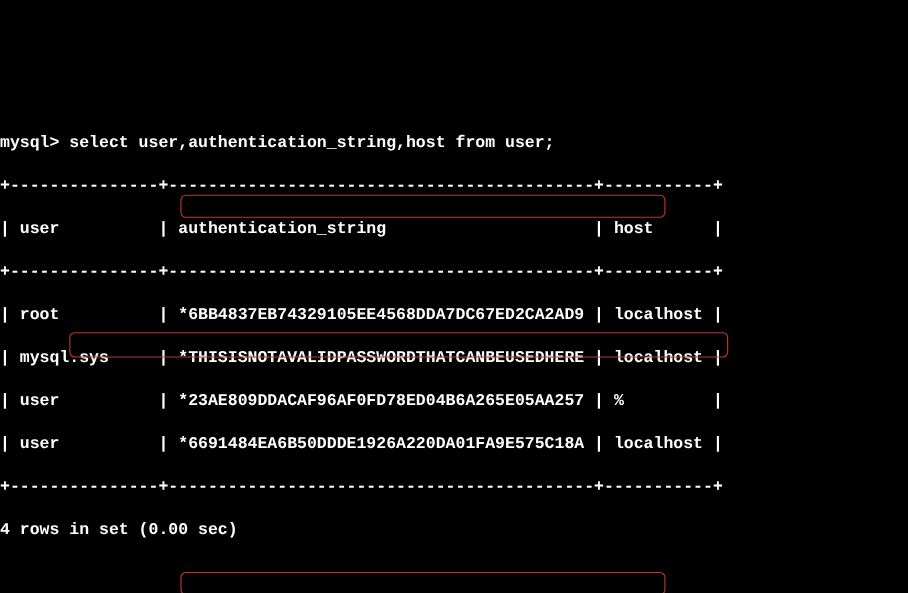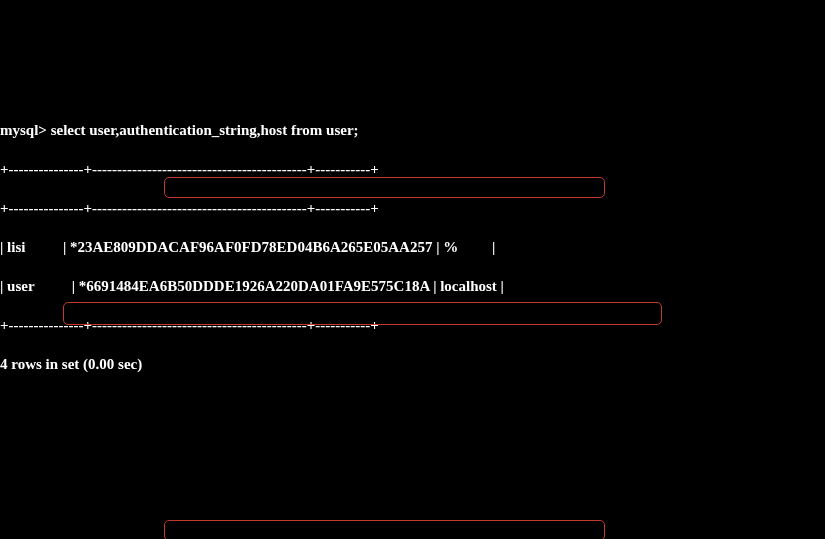--- a/index.html
+++ b/index.html
@@ -13,38 +13,41 @@
       font-weight: bold;
       white-space: pre;
       overflow: hidden;
       width: 825px;
       height: 539px;
     }
     .terminal {
       padding: 4px 0 0 0;
       position: relative;
     }
-    .line { display: block; font-family: Liberation Serif, serif; }
+    .line { display: block; }
     .box {
       position: absolute;
       border: 1px solid #c0392b;
       border-radius: 5px;
       pointer-events: none;
     }
   </style>
 </head>
 <body>
 
 
 
 <div class="terminal">
 <span class="line">mysql&gt; select user,authentication_string,host from user;</span>
 <span class="line">+---------------+-------------------------------------------+-----------+</span>
+<span class="line">| user          | authentication_string                     | host      |</span>
 <span class="line">+---------------+-------------------------------------------+-----------+</span>
-<span class="line">| lisi          | *23AE809DDACAF96AF0FD78ED04B6A265E05AA257 | %         |</span>
+<span class="line">| root          | *6BB4837EB74329105EE4568DDA7DC67ED2CA2AD9 | localhost |</span>
+<span class="line">| mysql.sys     | *THISISNOTAVALIDPASSWORDTHATCANBEUSEDHERE | localhost |</span>
+<span class="line">| user          | *23AE809DDACAF96AF0FD78ED04B6A265E05AA257 | %         |</span>
 <span class="line">| user          | *6691484EA6B50DDDE1926A220DA01FA9E575C18A | localhost |</span>
 <span class="line">+---------------+-------------------------------------------+-----------+</span>
 <span class="line">4 rows in set (0.00 sec)</span>
 
 
 
 
 
 
 

